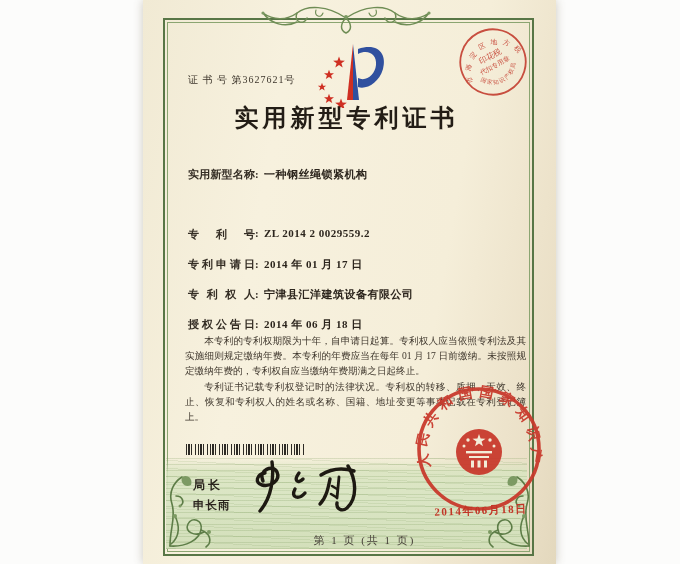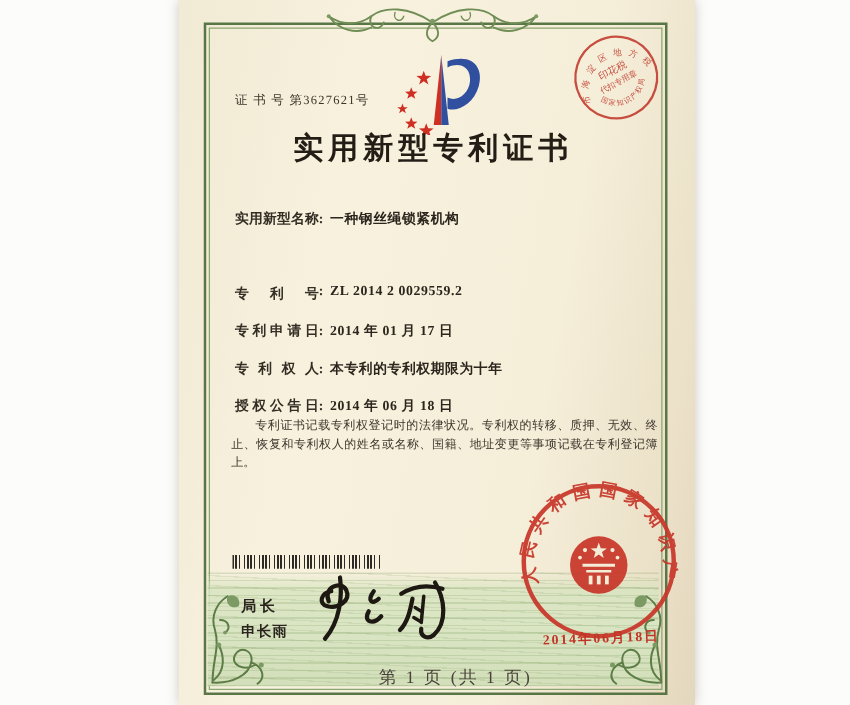--- a/index.html
+++ b/index.html
@@ -83,21 +83,21 @@
   }
   .signature{position:absolute;left:92px;top:453px;width:140px;height:75px;}
   .seal{position:absolute;left:271px;top:384px;width:130px;height:130px;opacity:.93;}
   .seal-date{
     position:absolute;left:258px;top:503px;width:160px;text-align:center;
     font-size:11px;color:#c23526;letter-spacing:1.5px;font-weight:600;
     transform:rotate(-2deg);white-space:nowrap;
   }
   .page-footer{
     position:absolute;left:38px;top:533px;width:367px;text-align:center;
-    font-size:14px;color:#48423a;letter-spacing:2px;
+    font-size:11px;color:#48423a;letter-spacing:2px;
   }
   .ornament-top{position:absolute;left:108px;top:1px;width:190px;height:36px;}
   .corner{position:absolute;width:58px;height:84px;}
   .corner.left{left:23px;top:466px;}
   .corner.right{right:23px;top:466px;transform:scaleX(-1);}
 </style>
 </head>
 <body>
 
 <div class="stage">
@@ -196,27 +196,28 @@
     <div class="field" style="top:167px">
       <span class="flabel">实用新型名称</span><span class="fcolon">:</span><span class="fvalue">一种钢丝绳锁紧机构</span>
     </div>
     <div class="field" style="top:227px">
       <span class="flabel">专利号</span><span class="fcolon">:</span><span class="fvalue">ZL 2014 2 0029559.2</span>
     </div>
     <div class="field" style="top:257px">
       <span class="flabel">专利申请日</span><span class="fcolon">:</span><span class="fvalue">2014 年 01 月 17 日</span>
     </div>
     <div class="field" style="top:287px">
-      <span class="flabel">专利权人</span><span class="fcolon">:</span><span class="fvalue">本专利的专利权期限为十年</span>
+      <span class="flabel">专利权人</span><span class="fcolon">:</span><span class="fvalue">宁津县汇洋建筑设备有限公司</span>
     </div>
     <div class="field" style="top:317px">
       <span class="flabel">授权公告日</span><span class="fcolon">:</span><span class="fvalue">2014 年 06 月 18 日</span>
     </div>
 
     <div class="body-text">
+      <p>本专利的专利权期限为十年，自申请日起算。专利权人应当依照专利法及其实施细则规定缴纳年费。本专利的年费应当在每年 01 月 17 日前缴纳。未按照规定缴纳年费的，专利权自应当缴纳年费期满之日起终止。</p>
       <p>专利证书记载专利权登记时的法律状况。专利权的转移、质押、无效、终止、恢复和专利权人的姓名或名称、国籍、地址变更等事项记载在专利登记簿上。</p>
     </div>
 
     <div class="barcode"></div>
 
     <div class="director-title">局长</div>
     <div class="director-name">申长雨</div>
 
     <svg class="signature" viewBox="0 0 140 75">
       <g fill="none" stroke="#1d1912" stroke-width="3.4" stroke-linecap="round">

